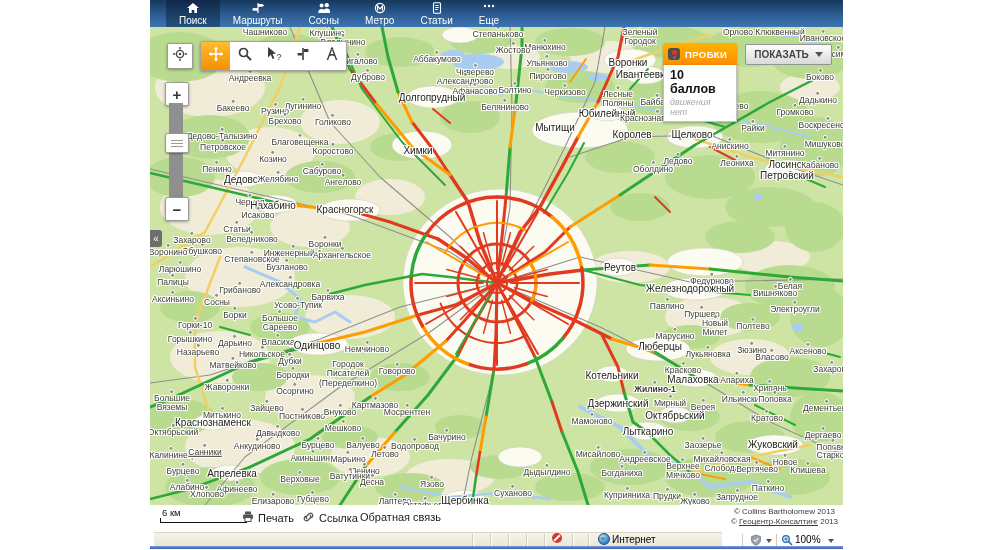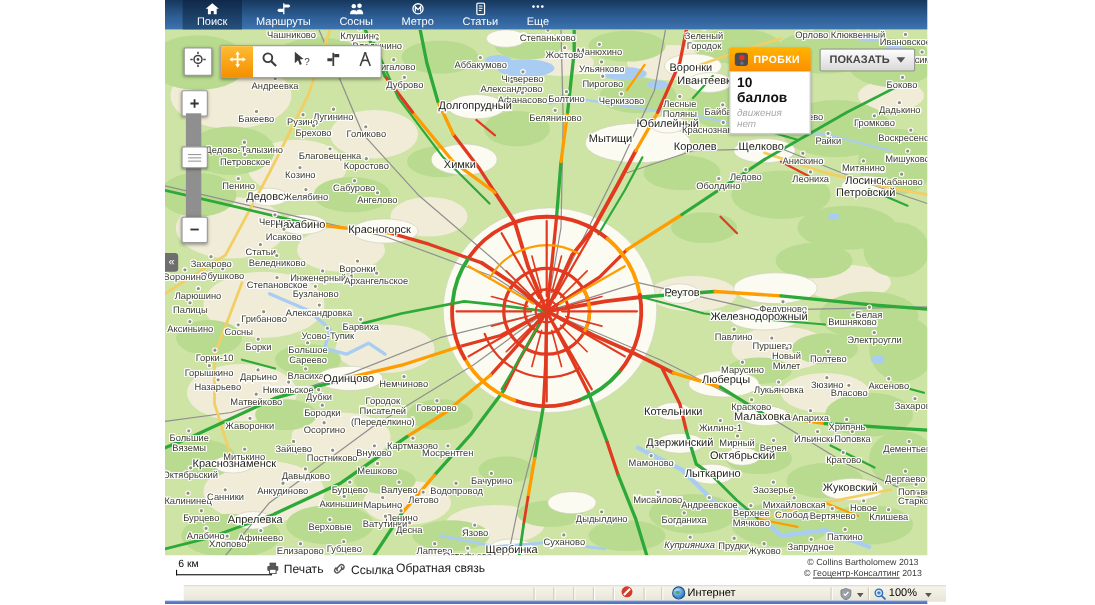--- a/index.html
+++ b/index.html
@@ -63,21 +63,21 @@
   .bottombar{position:absolute;left:0;top:505px;width:693px;height:27px;background:#fff;font-size:11px;color:#222}
   .scale{position:absolute;left:10px;top:2px}
   .scale .st{font-size:9.5px;color:#111;margin-left:2px}
   .scale .sl{width:85px;height:4px;border-left:1px solid #111;border-right:1px solid #111;border-bottom:1px solid #111}
   .blink{position:absolute;top:6px;display:flex;align-items:center;gap:4px;color:#1a1a1a;cursor:pointer}
   .print{left:92px}.share{left:152px}.fb{left:210px}
   .copy{position:absolute;right:5px;top:2px;text-align:center;font-size:8px;color:#3a3a3a;line-height:1.3}
   .copy .u{text-decoration:underline;cursor:pointer}
 
   
-  .statusbar{position:absolute;left:17px;top:532px;width:693px;height:14px;
+  .statusbar{position:absolute;left:4px;top:532px;width:568px;height:14px;
     background:linear-gradient(#f6f4ea,#e8e5d6);border-top:1px solid #d9d6c6;font-size:10px;color:#000}
   .sep{position:absolute;top:1px;width:1px;height:12px;background:#cfccbc;box-shadow:1px 0 0 #fff}
   .blocked{left:398px;width:10px;height:10px;border-radius:50%;background:#d23a2a;position:absolute}
   .blocked::before{content:"";position:absolute;left:1px;top:4px;width:8px;height:2px;background:#fff;transform:rotate(-45deg)}
   .globe{left:444px;width:10px;height:10px;border-radius:50%;position:absolute;
     background:radial-gradient(circle at 35% 30%,#bfe2ff,#4a94d8 55%,#1d5fa8);border:.5px solid #1a4f86}
   .globe::after{content:"";position:absolute;left:2px;top:3px;width:4px;height:3px;border-radius:40%;background:#4fae4f}
   .ztext{position:absolute;left:458px;top:1px}
   .chev2,.chev3{position:absolute;top:6px;width:0;height:0;border-left:3px solid transparent;border-right:3px solid transparent;border-top:4px solid #555}
   .chev2{left:612px}.chev3{left:674px}
@@ -504,21 +504,21 @@
         <div class="lbl dotted" style="left: 72px; top: 386px;">Митькино</div>
         <div class="lbl big" style="left: 63px; top: 395px;">Краснознаменск</div>
         <div class="lbl dotted" style="left: 23px; top: 403px;">Октябрьский</div>
         <div class="lbl dotted" style="left: 128px; top: 404px;">Давыдково</div>
         <div class="lbl dotted" style="left: 193px; top: 399px;">Мешково</div>
         <div class="lbl dotted" style="left: 107px; top: 417px;">Анкудиново</div>
         <div class="lbl dotted" style="left: 168px; top: 416px;">Бурцево</div>
         <div class="lbl dotted" style="left: 213px; top: 416px;">Валуево</div>
         <div class="lbl dotted" style="left: 235px; top: 425px;">Летово</div>
         <div class="lbl dotted" style="left: 21px; top: 426px;">Калининец</div>
-        <div class="lbl dotted" style="left: 55px; top: 423px;">Санники</div>
+        <div class="lbl dotted" style="left: 55px; top: 423px; text-decoration: underline;">Санники</div>
         <div class="lbl dotted" style="left: 152px; top: 429px; padding-left: 21px;">Акиньшино</div>
         <div class="lbl dotted" style="left: 198px; top: 430px;">Марьино</div>
         <div class="lbl dotted" style="left: 33px; top: 442px;">Бурцево</div>
         <div class="lbl big" style="left: 82px; top: 446px;">Апрелевка</div>
         <div class="lbl dotted" style="left: 215px; top: 442px;">Пенино</div>
         <div class="lbl dotted" style="left: 150px; top: 450px;">Верховые</div>
         <div class="lbl dotted" style="left: 37px; top: 458px;">Алабино</div>
         <div class="lbl dotted" style="left: 87px; top: 460px;">Афинеево</div>
         <div class="lbl dotted" style="left: 57px; top: 465px;">Хлопово</div>
         <div class="lbl dotted" style="left: 123px; top: 472px;">Елизарово</div>
@@ -551,21 +551,21 @@
         <div class="lbl dotted" style="left: 622px; top: 328px;">Власово</div>
         <div class="lbl dotted" style="left: 658px; top: 322px;">Аксеново</div>
         <div class="lbl big" style="left: 510px; top: 319px;">Люберцы</div>
         <div class="lbl dotted" style="left: 558px; top: 325px;">Лукьяновка</div>
         <div class="lbl dotted" style="left: 533px; top: 341px;">Красково</div>
         <div class="lbl dotted" style="left: 682px; top: 340px;">Захарово</div>
         <div class="lbl big" style="left: 462px; top: 348px;">Котельники</div>
         <div class="lbl big" style="left: 543px; top: 352px;">Малаховка</div>
         <div class="lbl dotted" style="left: 587px; top: 351px;">Апариха</div>
         <div class="lbl dotted" style="left: 620px; top: 359px; text-align: right;">Хрипань</div>
-        <div class="lbl dotted" style="left: 505px; top: 360px;">Жилино-1</div>
+        <div class="lbl dotted" style="left: 505px; top: 360px; font-weight: bold;">Жилино-1</div>
         <div class="lbl dotted" style="left: 593px; top: 370px;">Ильинский</div>
         <div class="lbl dotted" style="left: 625px; top: 370px;">Поповка</div>
         <div class="lbl big" style="left: 468px; top: 376px;">Дзержинский</div>
         <div class="lbl dotted" style="left: 520px; top: 374px;">Мирный</div>
         <div class="lbl dotted" style="left: 553px; top: 378px;">Верея</div>
         <div class="lbl dotted" style="left: 677px; top: 379px;">Дементьево</div>
         <div class="lbl big" style="left: 525px; top: 388px;">Октябрьский</div>
         <div class="lbl dotted" style="left: 617px; top: 389px;">Кратово</div>
         <div class="lbl big" style="left: 498px; top: 404px;">Лыткарино</div>
         <div class="lbl dotted" style="left: 673px; top: 406px;">Дергаево</div>
@@ -573,21 +573,21 @@
         <div class="lbl big" style="left: 623px; top: 417px;">Жуковский</div>
         <div class="lbl dotted" style="left: 495px; top: 430px;">Андреевское</div>
         <div class="lbl dotted" style="left: 572px; top: 435px;">Михайловская
 Слобода</div>
         <div class="lbl dotted" style="left: 635px; top: 433px;">Новое</div>
         <div class="lbl dotted" style="left: 658px; top: 441px;">Клишева</div>
         <div class="lbl dotted" style="left: 607px; top: 440px;">Вертячево</div>
         <div class="lbl dotted" style="left: 472px; top: 444px;">Богданиха</div>
         <div class="lbl dotted" style="left: 533px; top: 442px;">Верхнее
 Мячково</div>
-        <div class="lbl dotted" style="left: 477px; top: 466px; font-style: italic;">Куприяниха</div>
+        <div class="lbl dotted" style="left: 477px; top: 466px;">Куприяниха</div>
         <div class="lbl dotted" style="left: 517px; top: 467px;">Прудки</div>
         <div class="lbl dotted" style="left: 545px; top: 472px;">Жуково</div>
         <div class="lbl dotted" style="left: 618px; top: 459px;">Паткино</div>
         <div class="lbl dotted" style="left: 587px; top: 468px;">Запрудное</div>
         <div class="lbl dotted" style="left: 683px; top: 418px;">Поповка</div>
         <div class="lbl dotted" style="left: 685px; top: 426px;">Старково</div>
       </div>
 
     <div class="mbtn locate">
         <span><svg width="16" height="16">

